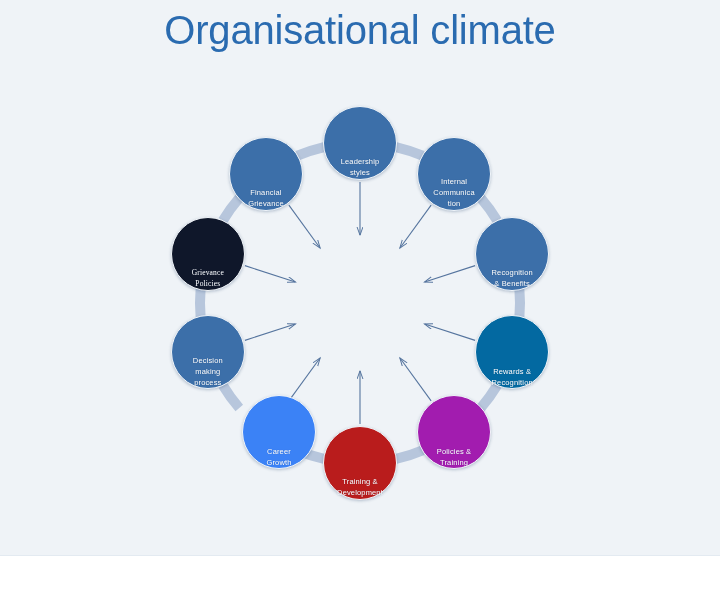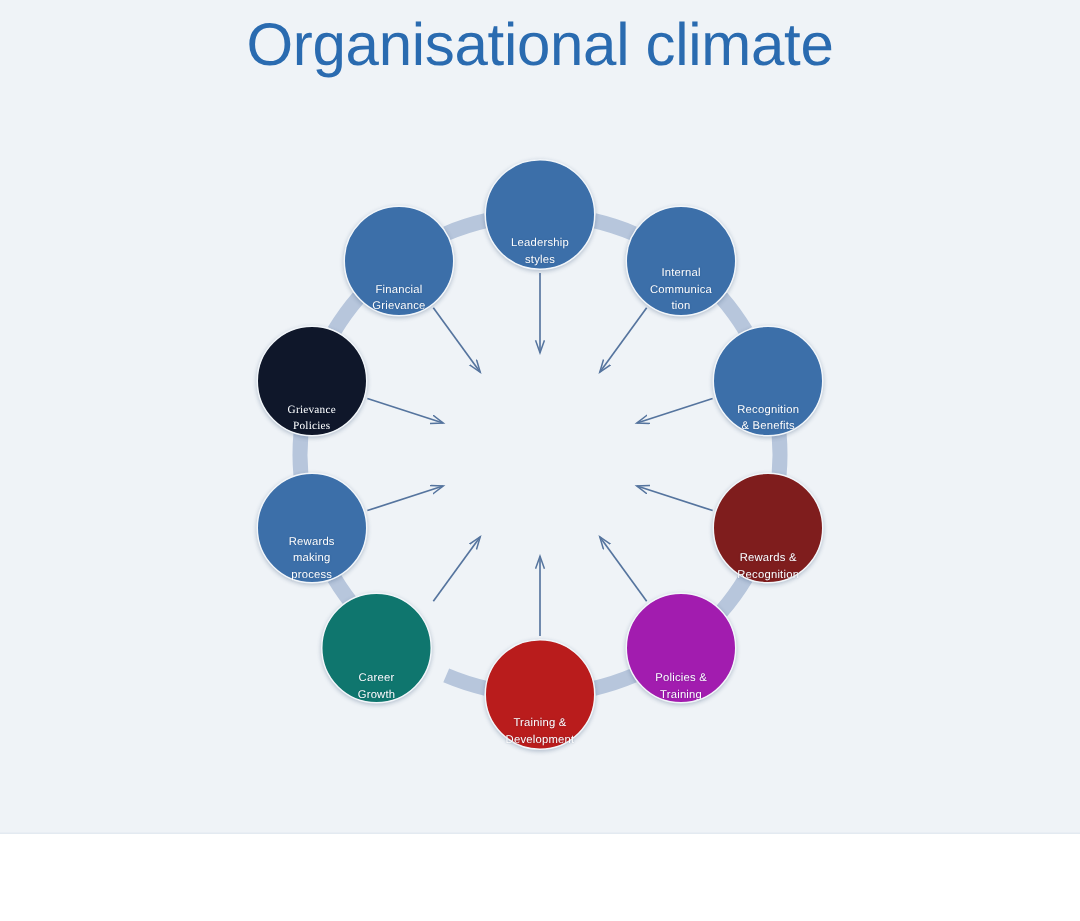--- a/index.html
+++ b/index.html
@@ -149,47 +149,47 @@
               <div>Communica</div>
               <div>tion</div>
             </div>
           </div>
           <div class="node" style="width: 74px; height: 74px; left: 340.169px; top: 138.557px; background: rgb(60, 111, 169);">
             <div class="lbl">
               <div>Recognition</div>
               <div>&amp; Benefits</div>
             </div>
           </div>
-          <div class="node" style="width: 74px; height: 74px; left: 340.169px; top: 237.443px; background: #7f1d1d;">
+          <div class="node" style="width: 74px; height: 74px; left: 340.169px; top: 237.443px; background: #0369a1;">
             <div class="lbl">
               <div>Rewards &amp;</div>
               <div>Recognition</div>
             </div>
           </div>
           <div class="node" style="width: 74px; height: 74px; left: 282.046px; top: 317.443px; background: #a21caf;">
             <div class="lbl">
               <div>Policies &amp;</div>
               <div>Training</div>
             </div>
           </div>
           <div class="node" style="width: 74px; height: 74px; left: 188px; top: 348px; background: #b91c1c;">
             <div class="lbl">
               <div>Training  &amp;</div>
               <div>Development</div>
             </div>
           </div>
-          <div class="node" style="width: 74px; height: 74px; left: 79px; top: 317.443px; background: #0f766e;">
+          <div class="node" style="width: 74px; height: 74px; left: 107px; top: 317.443px; background: #3b82f6;">
             <div class="lbl">
               <div>Career</div>
               <div>Growth</div>
             </div>
           </div>
           <div class="node" style="width: 74px; height: 74px; left: 35.831px; top: 237.443px; background: rgb(60, 111, 169);">
             <div class="lbl">
-              <div>Rewards</div>
+              <div>Decision</div>
               <div>making</div>
               <div>process</div>
             </div>
           </div>
           <div class="node" style="width: 74px; height: 74px; left: 35.831px; top: 138.557px; background: #0f172a; font-family: Liberation Serif, serif;">
             <div class="lbl">
               <div>Grievance</div>
               <div>Policies</div>
             </div>
           </div>

